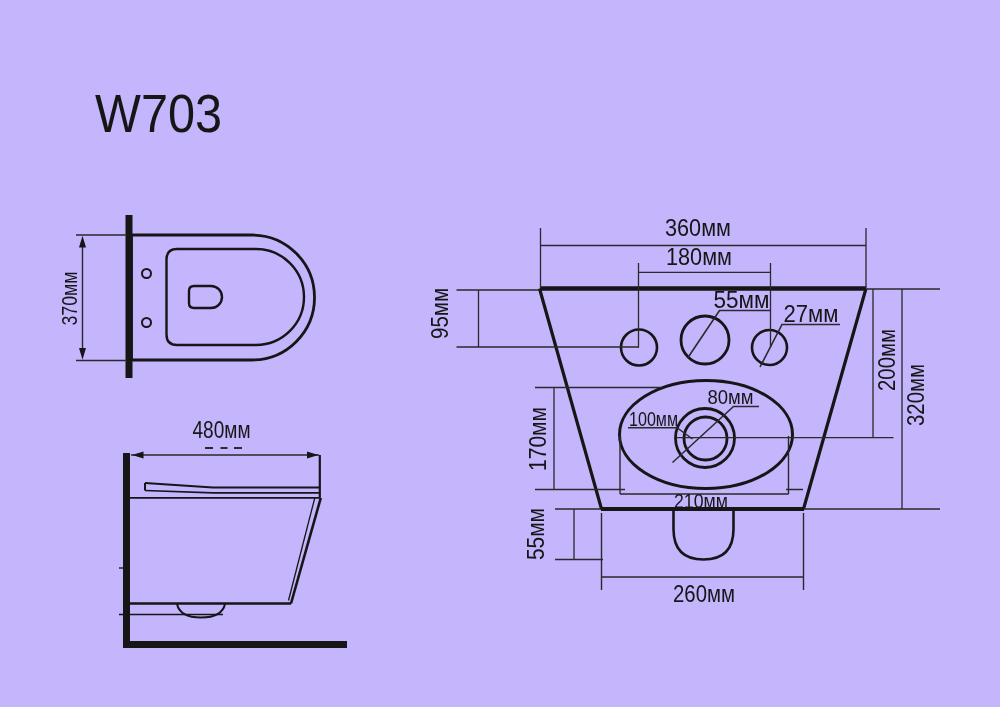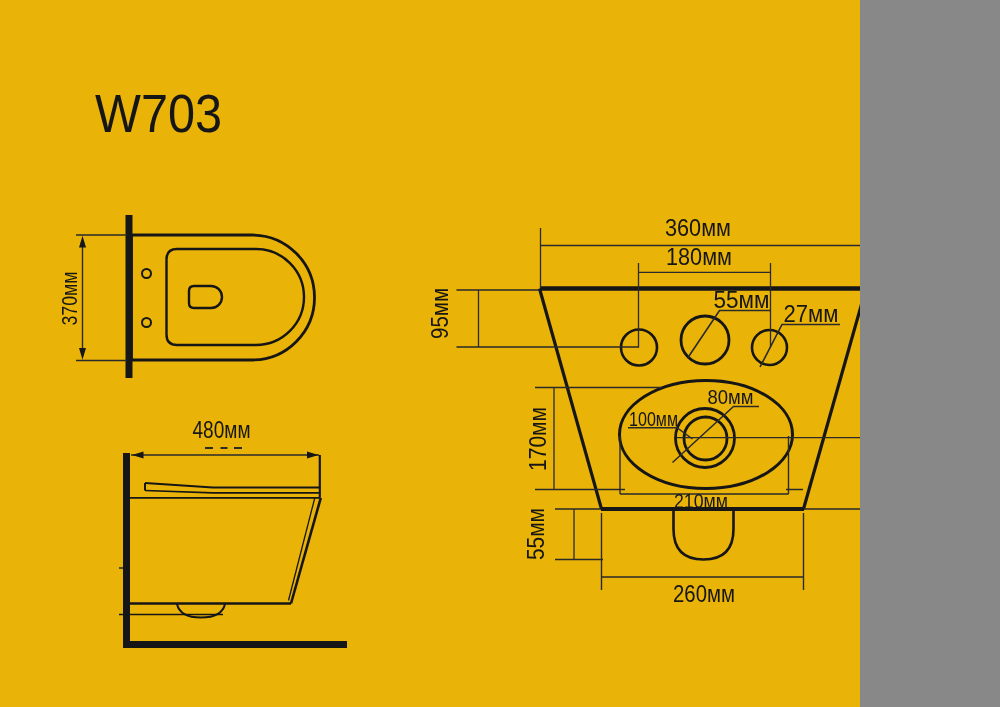--- a/index.html
+++ b/index.html
@@ -1,19 +1,19 @@
 <!DOCTYPE html>
 <html><head>
 <meta charset="utf-8">
 <style>
   html,body{margin:0;padding:0;background:#888;}
   .sheet{
     position:relative;
-    width:860px;height:707px;
-    background:#eab308;
+    width:1000px;height:707px;
+    background:#c4b5fd;
     font-family:"Liberation Sans", sans-serif;
     overflow:hidden;
   }
   svg{position:absolute;left:0;top:0;}
   svg text{
     fill:#161616;
     font-family:"Liberation Sans", sans-serif;
   }
   .outline{stroke:#161616;fill:none;}
   .dim{stroke:#2a2a2a;fill:none;}

